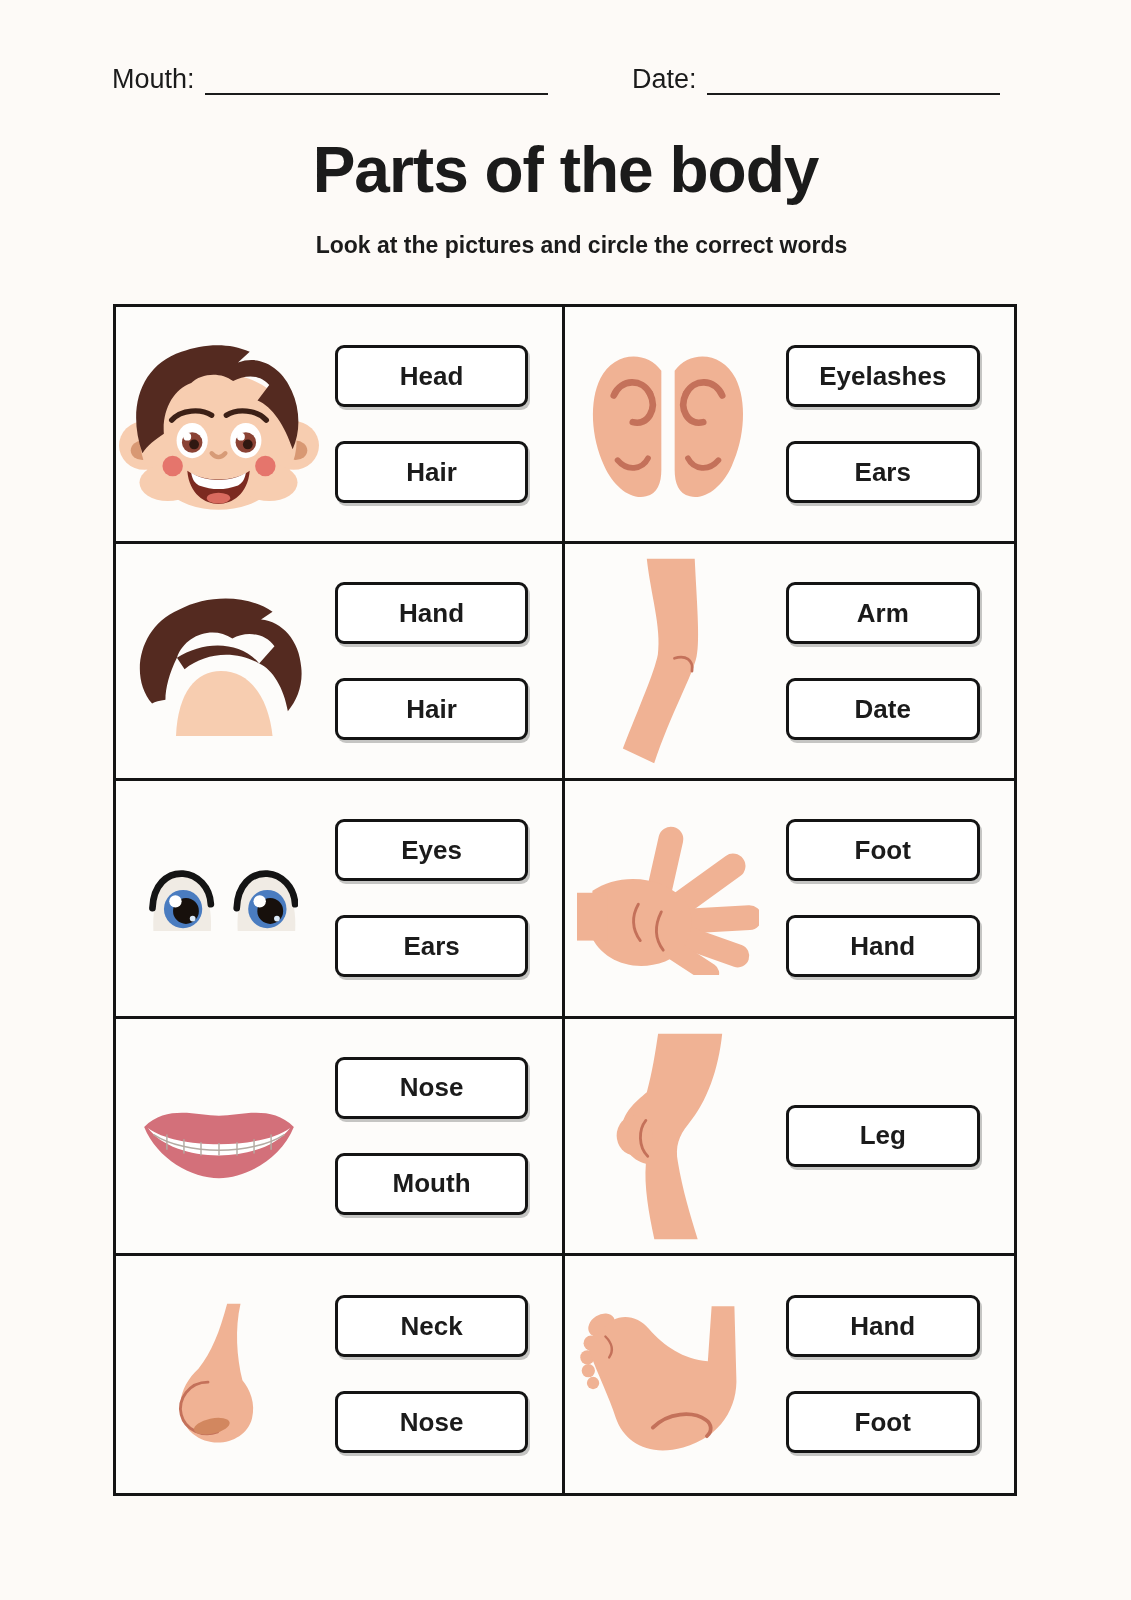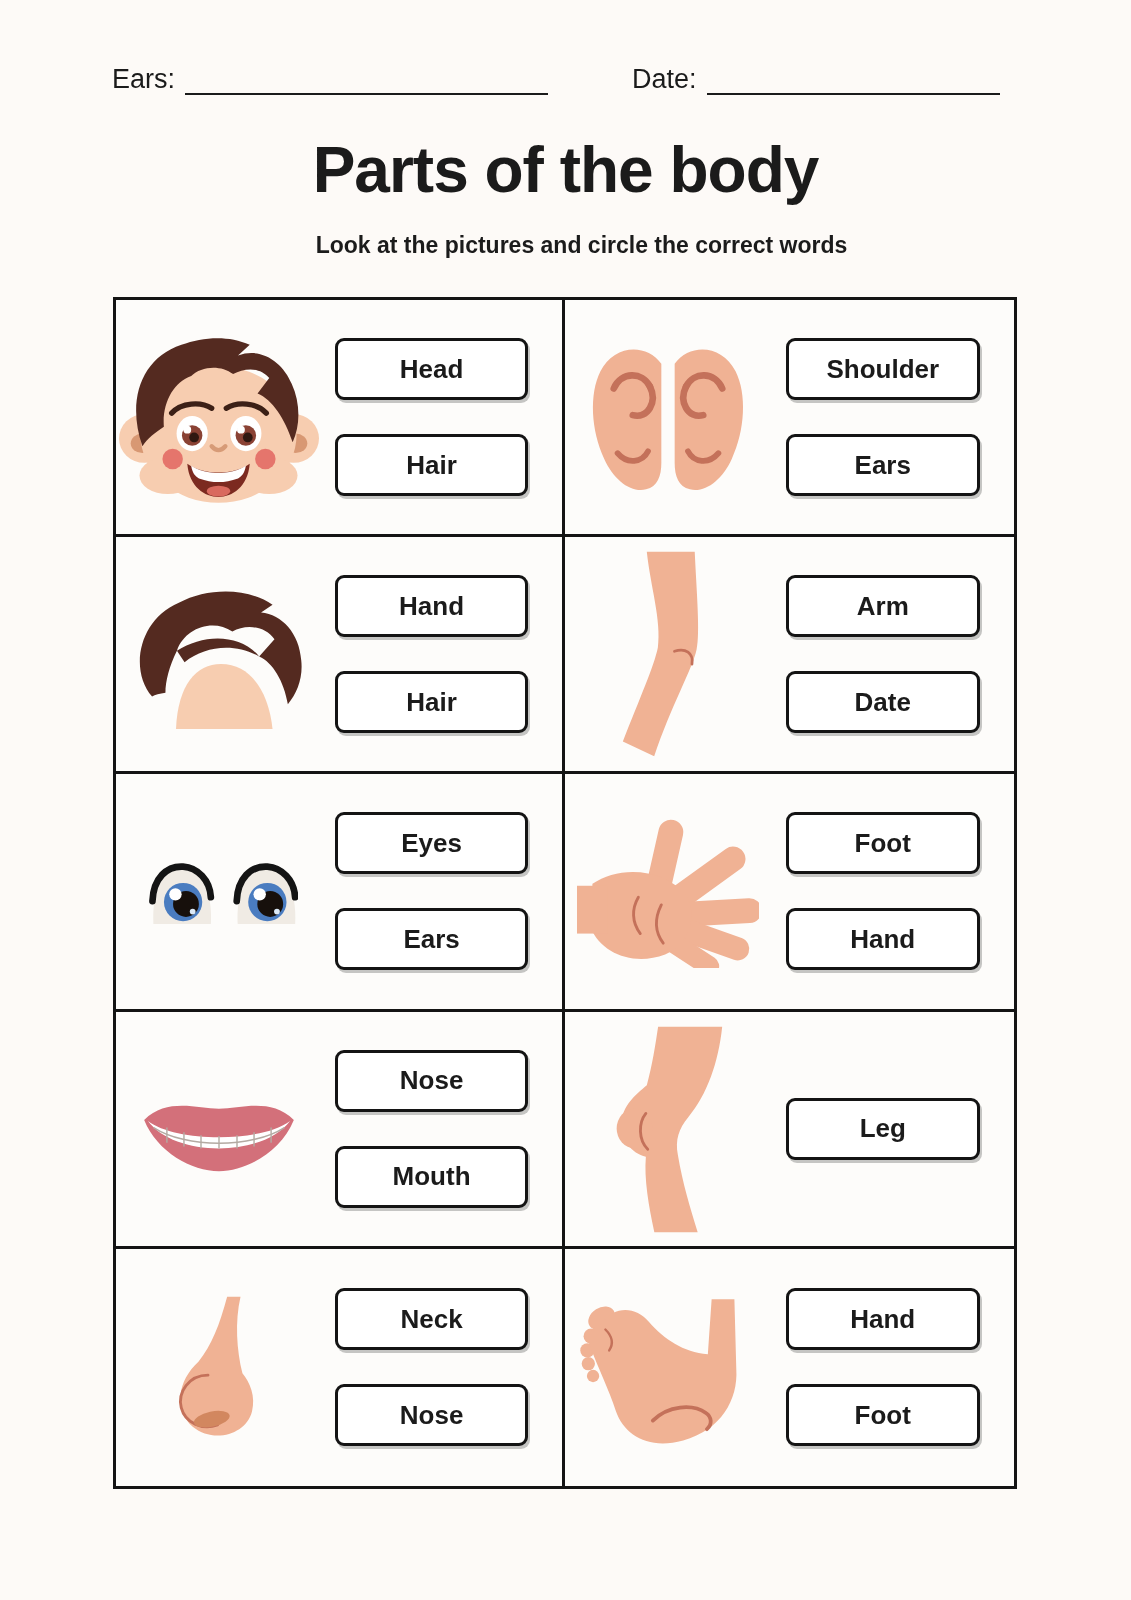--- a/index.html
+++ b/index.html
@@ -16,21 +16,21 @@
   .field-line { flex:1; border-bottom:2.5px solid #1b1b1b; margin-left:10px; height:26px; }
   .title {
     position:absolute; left:0; top:133px; width:100%; margin:0;
     text-align:center; font-size:64px; font-weight:800; letter-spacing:-1px;
   }
   .subtitle {
     position:absolute; left:0; top:216px; width:100%; margin:16px;
     text-align:center; font-size:23px; font-weight:700;
   }
   .grid {
-    position:absolute; left:113px; top:297px; width:904px; height:1192px;
+    position:absolute; left:113px; top:304px; width:904px; height:1192px;
     border:3.5px solid #141414; box-sizing:border-box;
     display:grid; grid-template-columns:1fr 1fr; grid-template-rows:repeat(5,1fr);
     background:#fdfcfa;
   }
   .cell {
     display:flex; align-items:center; box-sizing:border-box;
     border-right:3px solid #141414; border-bottom:3px solid #141414;
     overflow:hidden;
   }
   .cell:nth-child(2n) { border-right:none; }
@@ -44,21 +44,21 @@
     height:56px; border:3px solid #141414; border-radius:9px; background:#ffffff;
     display:flex; align-items:center; justify-content:center;
     font-size:26px; font-weight:700;
     box-shadow:2px 3px 0 rgba(70,70,70,0.30);
   }
 </style>
 </head>
 <body>
 
 <div class="field field-name">
-  <span class="field-label">Ears:</span>
+  <span class="field-label">Mouth:</span>
   <span class="field-line"></span>
 </div>
 <div class="field field-date">
   <span class="field-label">Date:</span>
   <span class="field-line"></span>
 </div>
 
 <h1 class="title">Parts of the body</h1>
 <p class="subtitle">Look at the pictures and circle the correct words</p>
 
@@ -110,21 +110,21 @@
         </g>
         <g transform="translate(170,0) scale(-1,1)">
           <path d="M78,26 C62,4 28,6 14,34 C2,58 4,96 18,126 C28,148 46,162 62,158 C74,155 78,144 78,130 Z" fill="#f0b294"></path>
           <path d="M28,52 C36,34 58,34 66,50" stroke="#c4715a" stroke-width="7" stroke-linecap="round" fill="none"></path>
           <path d="M66,50 C74,66 64,84 48,80" stroke="#c4715a" stroke-width="7" stroke-linecap="round" fill="none"></path>
           <path d="M32,120 C42,132 58,130 64,118" stroke="#c4715a" stroke-width="6" stroke-linecap="round" fill="none"></path>
         </g>
       </svg>
     </div>
     <div class="opts">
-      <div class="opt">Shoulder</div>
+      <div class="opt">Eyelashes</div>
       <div class="opt">Ears</div>
     </div>
   </div>
 
   <div class="cell">
     <div class="img-wrap">
       <svg width="196" height="153" viewBox="0 0 200 160">
         <path d="M55,158 C57,112 76,90 102,90 C134,90 152,120 156,158 Z" fill="#f7cdb0"></path>
         <path d="M30,124 C6,96 16,44 58,26 C88,10 130,10 156,28 L144,36 C166,38 184,58 186,86 C188,104 182,120 172,132 C168,108 156,88 142,82 L158,64 C148,50 128,48 114,56 C94,42 64,52 56,76 C48,92 44,108 44,120 C38,121 33,122 30,124 Z" fill="#542a20"></path>
         <path d="M56,76 C84,58 122,58 142,82 C118,68 86,70 64,88 Z" fill="#542a20"></path>

